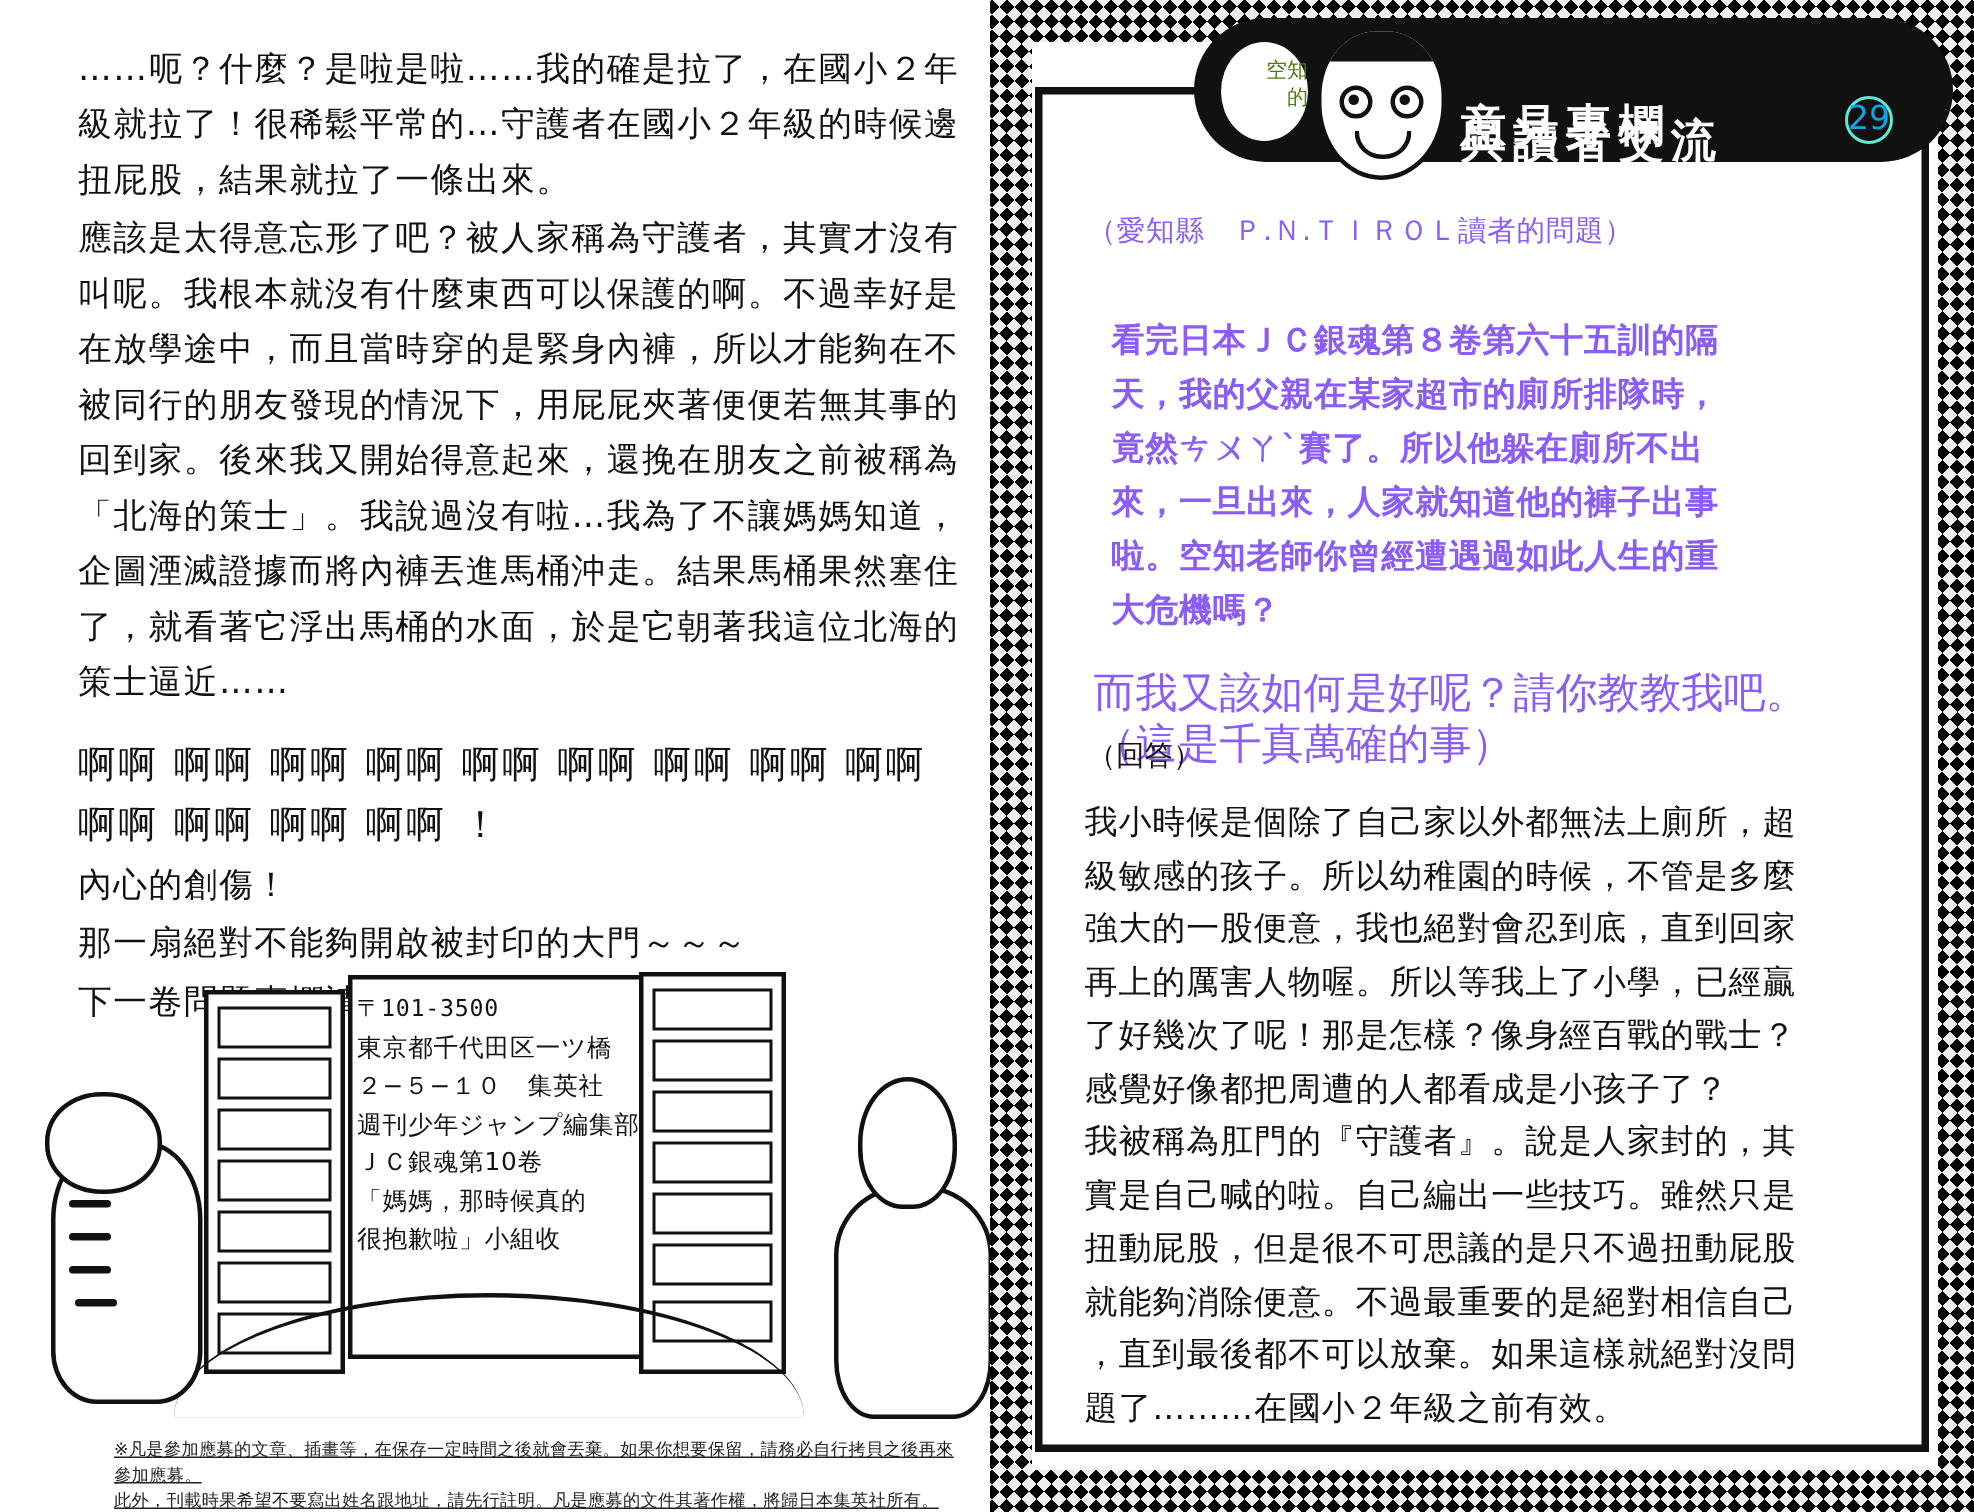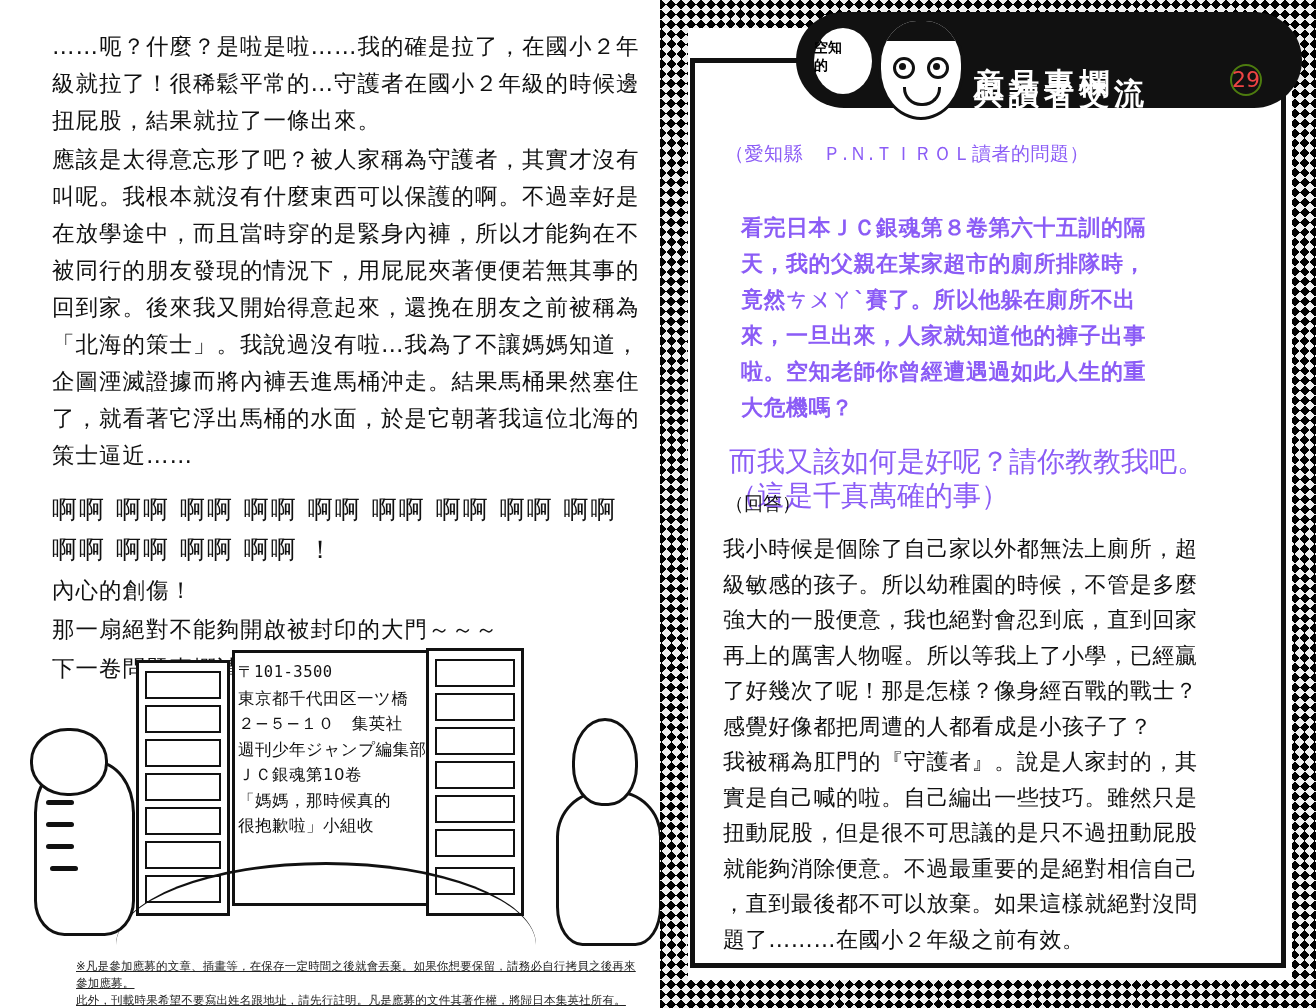--- a/index.html
+++ b/index.html
@@ -181,40 +181,39 @@
     letter-spacing: 5px;
     color: #fff;
     font-family: "DejaVu Sans", sans-serif;
   }
   .title-bubble .t1 { top: 14px; margin-top: 48px; }
   .title-bubble .t2 { top: 52px; }
   .title-num {
     position: absolute;
     left: 434px; top: 52px;
     font-size: 22px;
-    color: #ef4444;
-    border: 2px solid #4d7c0f;
+    color: #0ea5e9;
+    border: 2px solid #5eead4;
     border-radius: 50%;
     width: 28px; height: 28px;
     text-align: center;
     line-height: 28px;
   }
   .oval-label {
     position: absolute;
     left: 18px; top: 16px;
     width: 58px; height: 66px;
     background: #fff;
     border-radius: 50%;
-    color: #000000;
+    color: #4d7c0f;
     font-size: 14px;
     line-height: 18px;
-    text-align: left;
+    text-align: right;
     padding-top: 10px;
     box-sizing: border-box;
-    font-weight: bold;
   }
   .face {
     position: absolute;
     left: 82px; top: 6px;
     width: 80px; height: 96px;
     background: #fff;
     border-radius: 45% 45% 50% 50%;
     border: 3px solid #111;
     overflow: hidden;
   }

